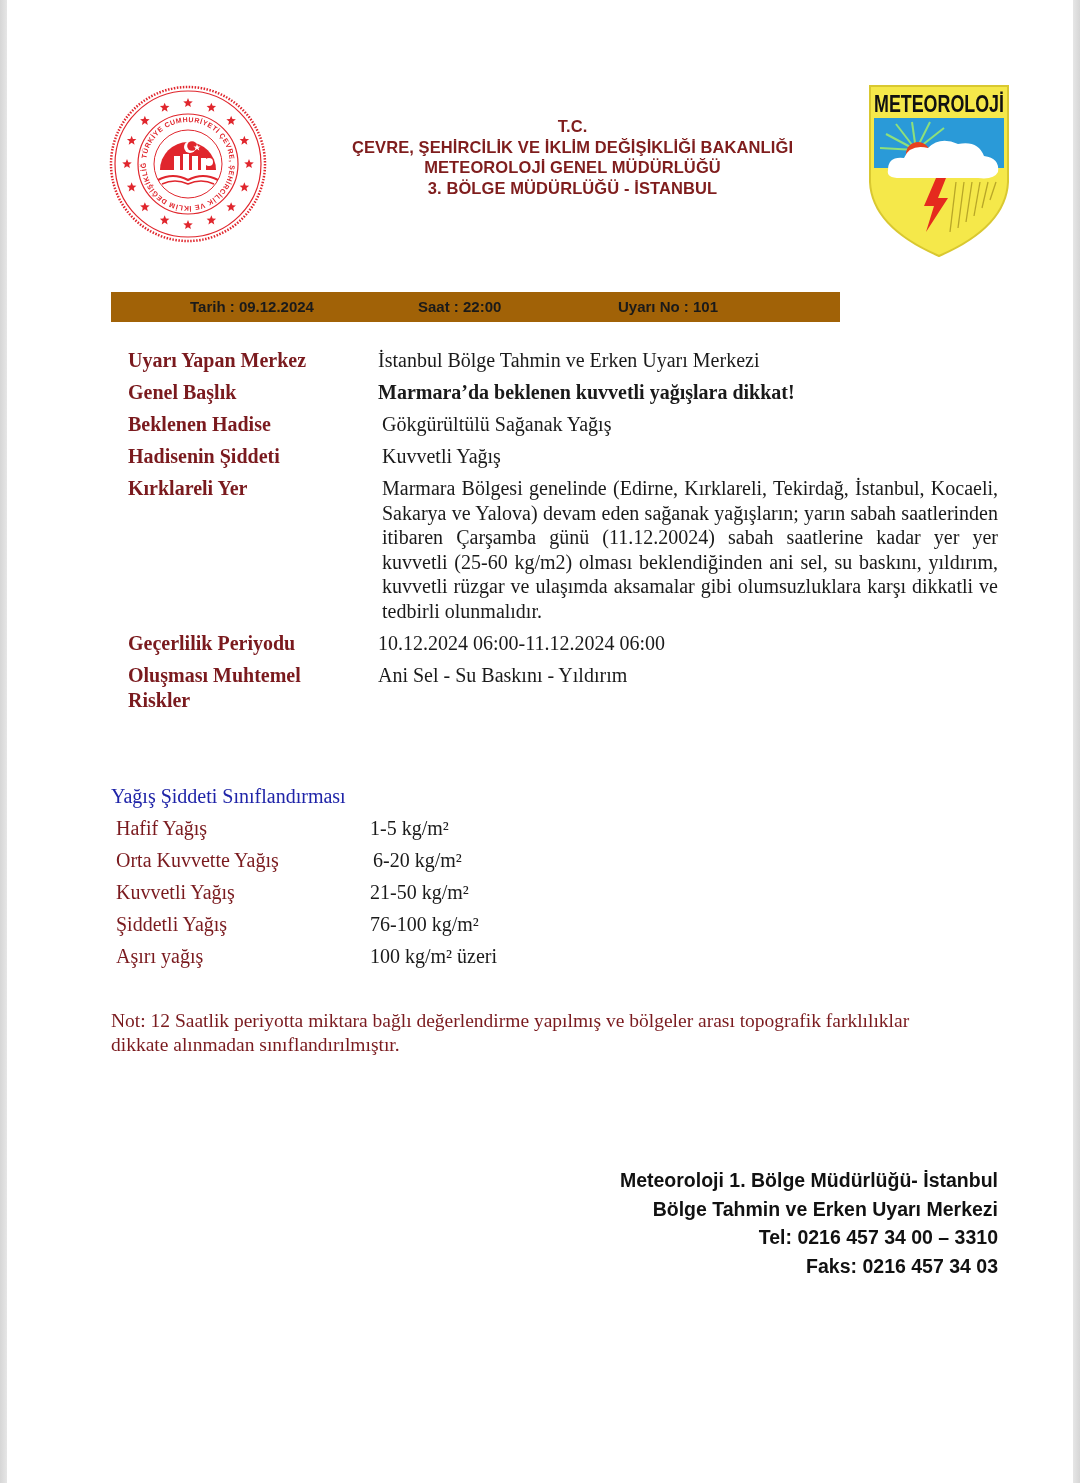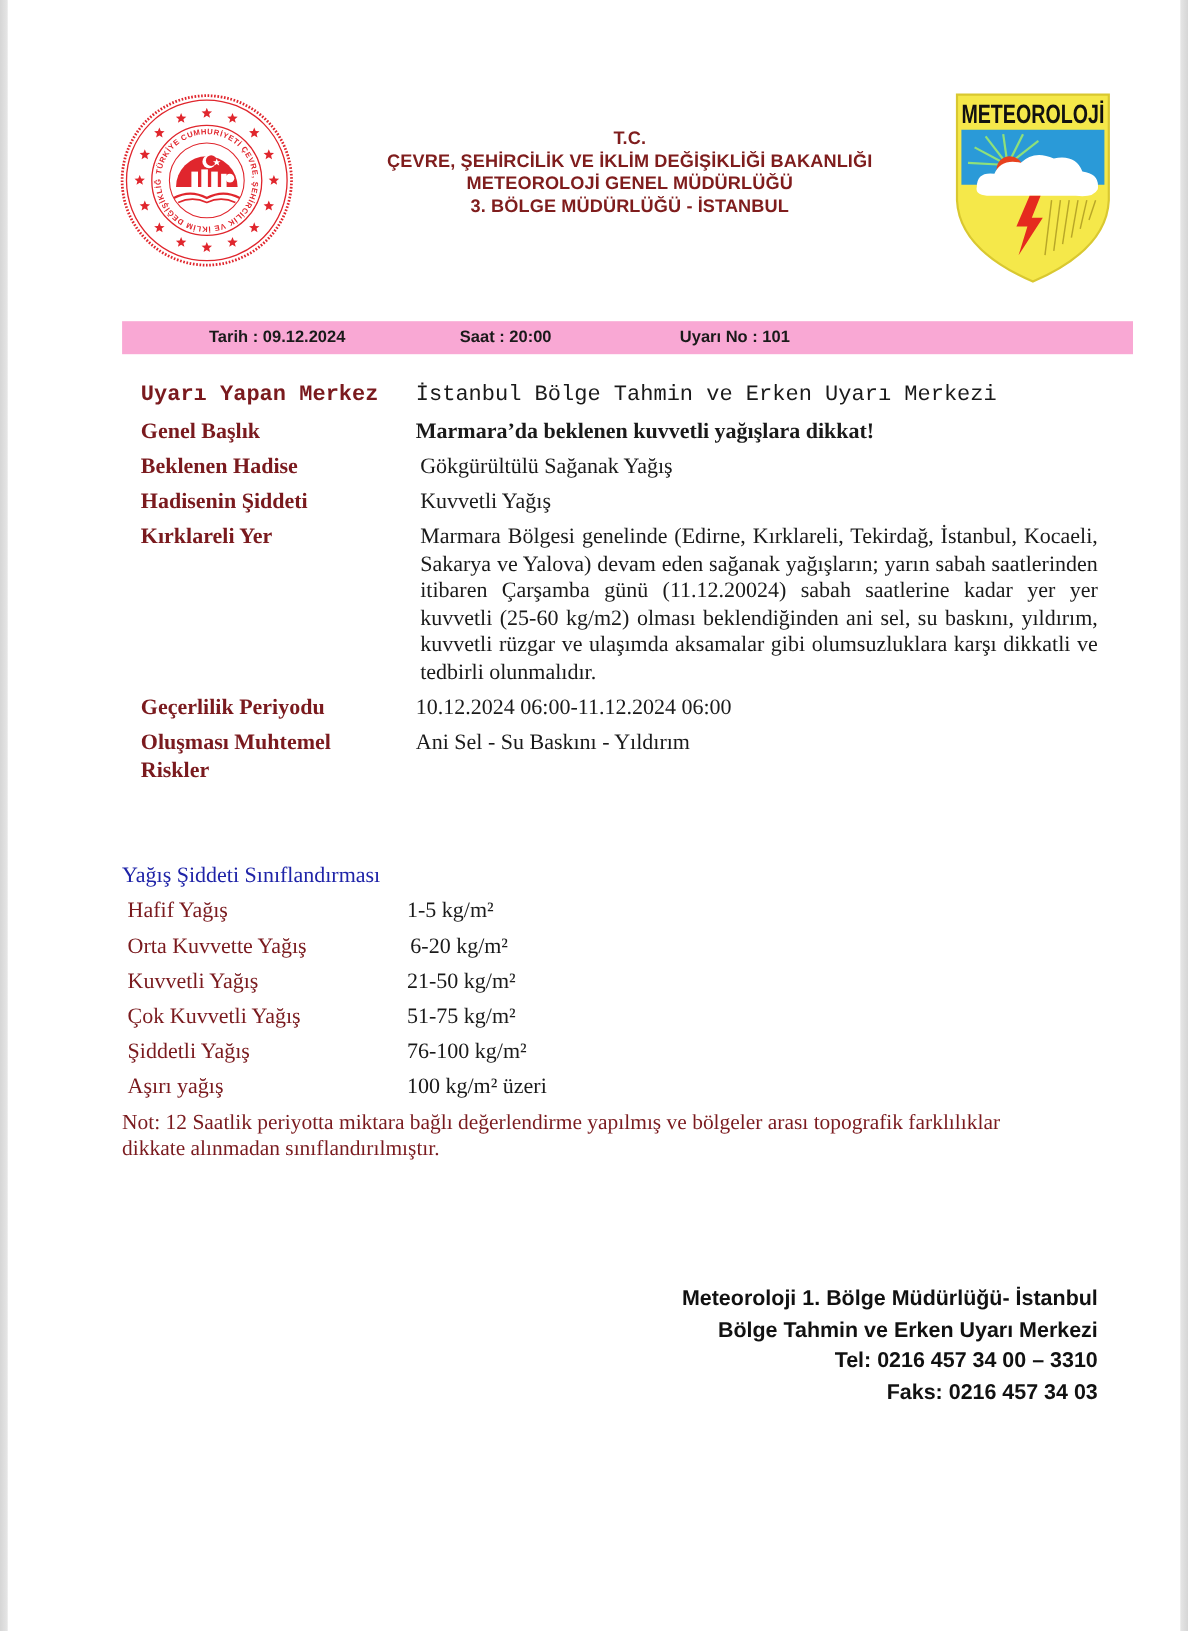--- a/index.html
+++ b/index.html
@@ -13,36 +13,36 @@
 
     
     .emblem { position: absolute; left: 108px; top: 84px; width: 160px; height: 160px; }
     .met-logo { position: absolute; left: 866px; top: 82px; width: 146px; height: 176px; }
 
     .org-header { position: absolute; left: 300px; top: 116px; width: 545px; text-align: center;
       font-family: "Liberation Sans", sans-serif; font-weight: bold; color: #7f1d1d;
       font-size: 16.5px; line-height: 20.5px; letter-spacing: 0.1px; }
 
     
-    .info-bar { position: absolute; left: 111px; top: 292px; width: 919px; height: 30px;
-      background: #f9a8d4; font-family: "Liberation Sans", sans-serif; font-weight: bold;
+    .info-bar { position: absolute; left: 111px; top: 292px; width: 729px; height: 30px;
+      background: #a16207; font-family: "Liberation Sans", sans-serif; font-weight: bold;
       font-size: 15px; color: #1a1a1a; }
     .info-bar span { position: absolute; top: 6px; white-space: nowrap; }
     .info-date { left: 79px; }
     .info-time { left: 307px; }
     .info-no { left: 507px; }
 
     
     .details { position: absolute; left: 128px; top: 348px; width: 870px; }
     .row { position: relative; display: flex; }
     .label { width: 250px; flex: 0 0 250px; color: #7a1a1e; font-weight: bold; font-size: 20px; line-height: 24.5px; }
     .value { flex: 1; color: #1a1a1a; font-size: 20px; line-height: 24.5px; }
     .value.bold { font-weight: bold; }
     .value.justify { text-align: justify; text-align-last: left; padding-left: 4px; }
-    .r1 { height: 32px; font-family: Liberation Mono, monospace; }
+    .r1 { height: 32px; }
     .r2 { height: 32px; }
     .r3 { height: 32px; }
     .r4 { height: 32px; }
     .r5 { height: 155px; }
     .r6 { height: 32px; }
     .r7 { height: 60px; }
     .v-indent { padding-left: 4px; }
 
     
     .class-title { position: absolute; left: 111px; top: 785px; color: #1f24a8; font-weight: normal; font-size: 20px; }
@@ -130,21 +130,21 @@
 
 <div class="org-header">
   <div>T.C.</div>
   <div>ÇEVRE, ŞEHİRCİLİK VE İKLİM DEĞİŞİKLİĞİ BAKANLIĞI</div>
   <div>METEOROLOJİ GENEL MÜDÜRLÜĞÜ</div>
   <div>3. BÖLGE MÜDÜRLÜĞÜ - İSTANBUL</div>
 </div>
 
 <div class="info-bar">
   <span class="info-date">Tarih : 09.12.2024</span>
-  <span class="info-time">Saat : 20:00</span>
+  <span class="info-time">Saat : 22:00</span>
   <span class="info-no">Uyarı No : 101</span>
 </div>
 
 <div class="details">
   <div class="row r1">
     <div class="label">Uyarı Yapan Merkez</div>
     <div class="value">İstanbul Bölge Tahmin ve Erken Uyarı Merkezi</div>
   </div>
   <div class="row r2">
     <div class="label">Genel Başlık</div>
@@ -178,24 +178,20 @@
     <div class="class-name">Hafif Yağış</div>
     <div class="class-val">1-5 kg/m²</div>
   </div>
   <div class="class-row">
     <div class="class-name">Orta Kuvvette Yağış</div>
     <div class="class-val" style="padding-left:3px;">6-20 kg/m²</div>
   </div>
   <div class="class-row">
     <div class="class-name">Kuvvetli Yağış</div>
     <div class="class-val">21-50 kg/m²</div>
-  </div>
-  <div class="class-row">
-    <div class="class-name">Çok Kuvvetli Yağış</div>
-    <div class="class-val">51-75 kg/m²</div>
   </div>
   <div class="class-row">
     <div class="class-name">Şiddetli Yağış</div>
     <div class="class-val">76-100 kg/m²</div>
   </div>
   <div class="class-row">
     <div class="class-name">Aşırı yağış</div>
     <div class="class-val">100 kg/m² üzeri</div>
   </div>
 </div>

